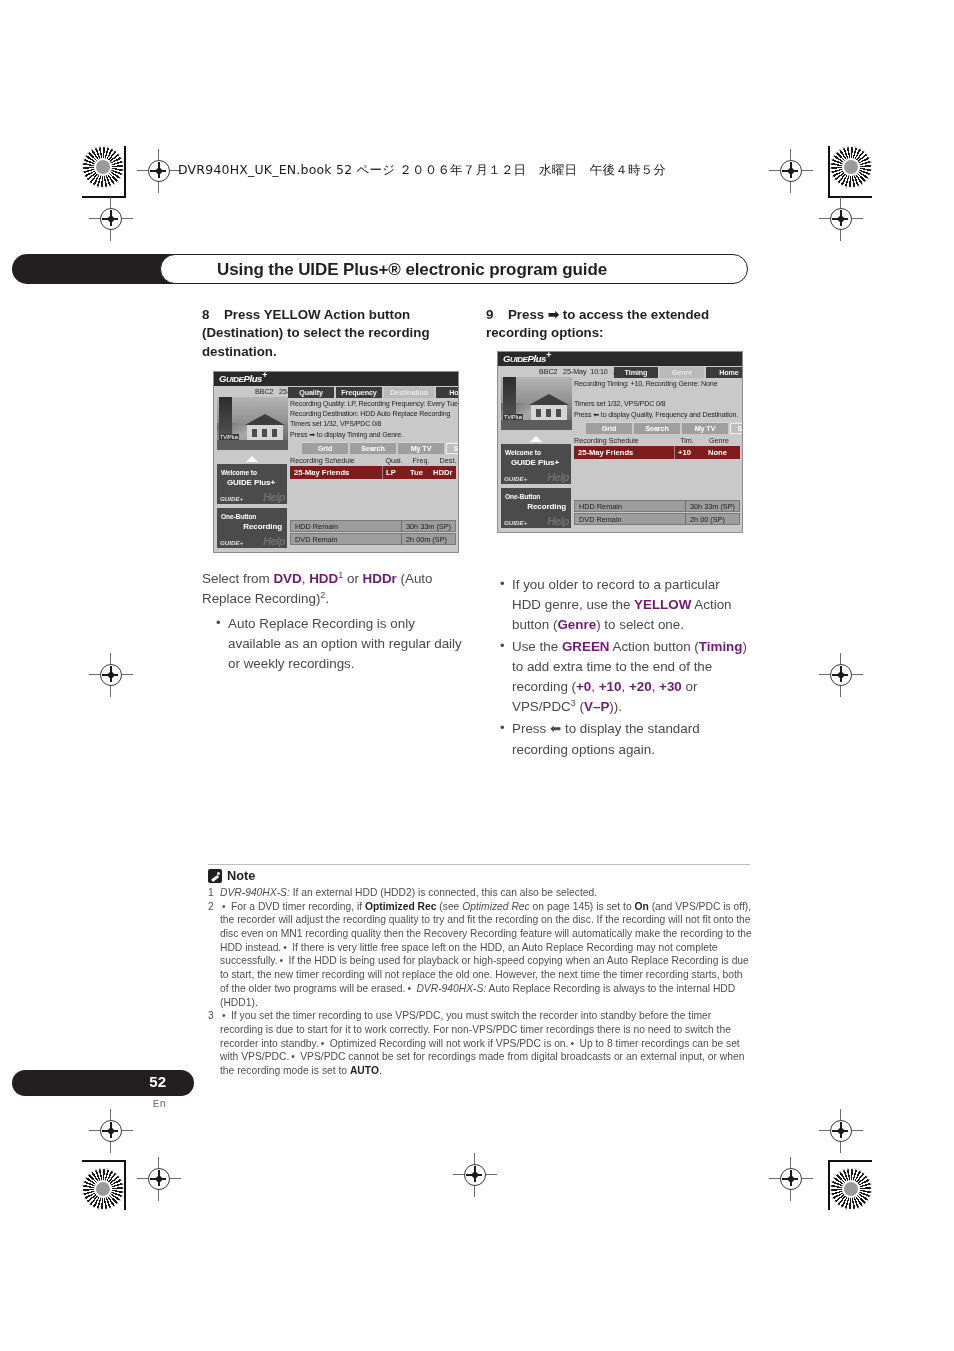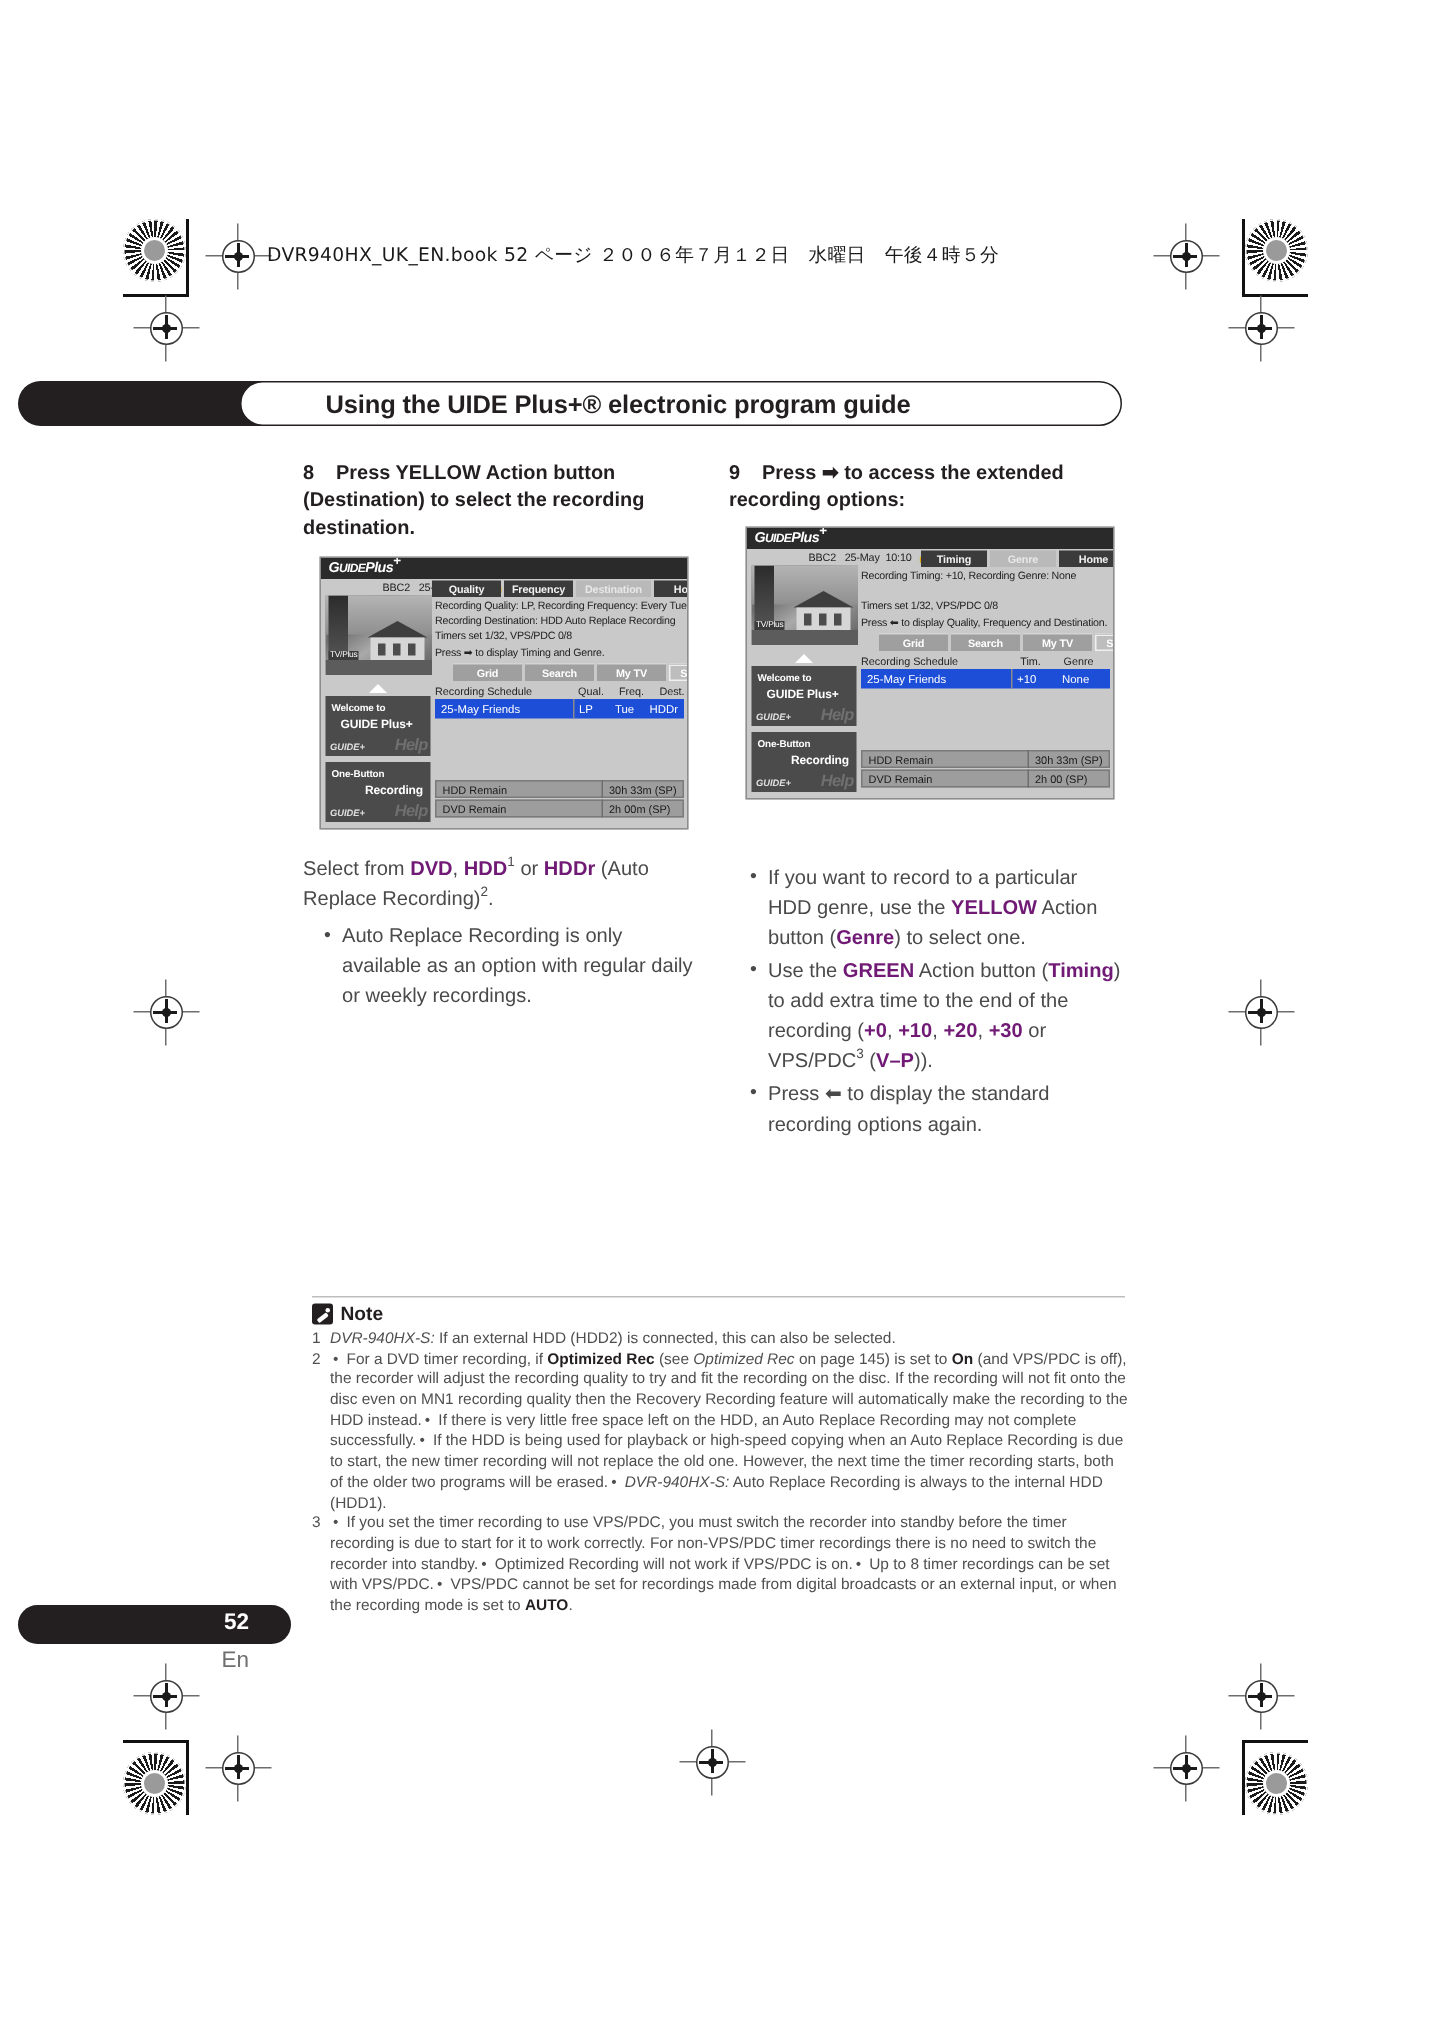--- a/index.html
+++ b/index.html
@@ -331,24 +331,24 @@
     position: absolute;
     font-size: 7.2px;
     color: #232323;
     white-space: nowrap;
   }
   .tv-schedcols span { display: inline-block; text-align: center; }
 
   .tv-row {
     position: absolute;
     height: 13px;
-    background: #1d4ed8;
+    background: #7f1d1d;
     color: #ffffff;
     font-size: 7.6px;
-    font-weight: normal;
+    font-weight: bold;
     line-height: 13px;
     box-sizing: border-box;
   }
   .tv-row .title { position: absolute; left: 4px; }
   .tv-row .v1 { position: absolute; text-align: left; }
   .tv-row .v2 { position: absolute; text-align: left; }
   .tv-row .v3 { position: absolute; text-align: left; }
   .tv-row .sep {
     position: absolute; top: 0; bottom: 0; width: 1px; background: #8a8a8a;
   }
@@ -510,22 +510,23 @@
     font-weight: bold;
   }
   .page-lang {
     position: absolute;
     left: 12px;
     top: 1098px;
     width: 182px;
     text-align: right;
     padding-right: 28px;
     box-sizing: border-box;
-    font-size: 15px;
+    font-size: 11px;
     color: #6f6f6f;
+    font-family: Liberation Mono, monospace;
   }
 </style>
 </head>
 <body>
 
 <div class="reg-target" style="left:82px;  top:146px; width:42px; height:42px;"></div>
 <div class="reg-target" style="left:830px; top:146px; width:42px; height:42px;"></div>
 <div class="reg-target" style="left:82px;  top:1168px; width:42px; height:42px;"></div>
 <div class="reg-target" style="left:830px; top:1168px; width:42px; height:42px;"></div>
 
@@ -631,21 +632,21 @@
 </div>
 
 <div class="col right">
   <p class="step-head">
     <span class="num">9</span><span>Press </span><span>➡</span><span> to access the extended recording options:</span>
   </p>
 
   <div style="height:216px;"></div>
 
   <ul class="bullets">
-    <li><span>If you want to record to a particular HDD genre, use the </span><b>YELLOW</b><span> Action button (</span><b>Genre</b><span>) to select one.</span></li>
+    <li><span>If you older to record to a particular HDD genre, use the </span><b>YELLOW</b><span> Action button (</span><b>Genre</b><span>) to select one.</span></li>
     <li><span>Use the </span><b>GREEN</b><span> Action button (</span><b>Timing</b><span>) to add extra time to the end of the recording (</span><b>+0</b><span>, </span><b>+10</b><span>, </span><b>+20</b><span>, </span><b>+30</b><span> or VPS/PDC</span><sup>3</sup><span> (</span><b>V–P</b><span>)).</span></li>
     <li><span>Press </span><span>⬅</span><span> to display the standard recording options again.</span></li>
   </ul>
 </div>
 
 <div class="tv one">
   <div class="tv-logobar">
     <div class="gplus-logo">G<em>UIDE</em>Plus<sup>+</sup></div>
   </div>
 

